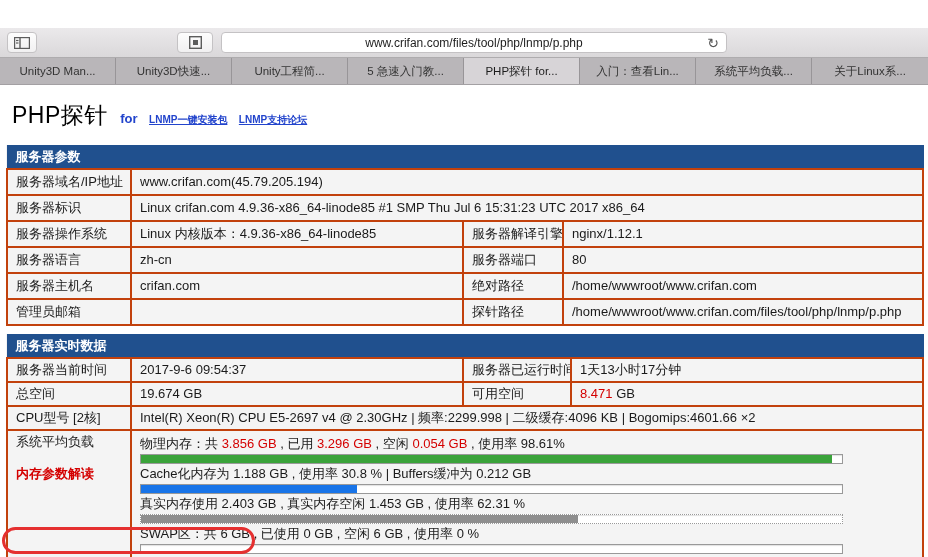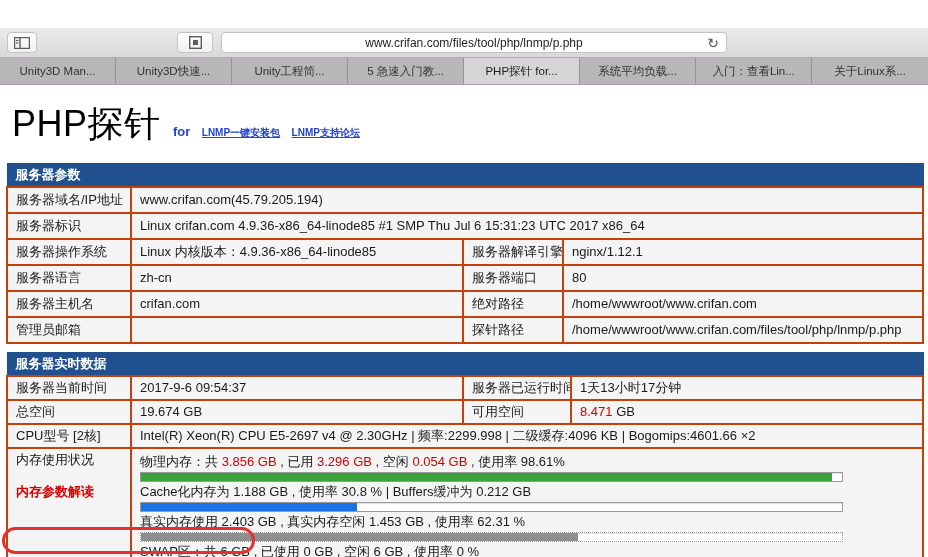--- a/index.html
+++ b/index.html
@@ -42,21 +42,21 @@
     display:flex; align-items:center; justify-content:center;
     background:#b9b6b9; border-right:1px solid #989598;
     font-size:11.5px; color:#333; white-space:nowrap; overflow:hidden;
   }
   .tab:last-child { border-right:none; }
   .tab.active { background:#d7d4d7; color:#1c1c1c; }
 
   
   .page { padding:15px 0 0 0; background:#fff; }
   .page-header { padding:0 6px 14px 12px; }
-  .page-title { font-size:36px; color:#000; letter-spacing:0.5px; }
+  .page-title { font-size:23px; color:#000; letter-spacing:0.5px; }
   .for-text { font-size:13px; font-weight:bold; color:var(--link-blue,#2244cc); margin-left:8px; }
   .hdr-link {
     font-size:10px; font-weight:bold; color:var(--link-blue,#2244cc);
     text-decoration:underline; margin-left:7px; cursor:pointer;
   }
 
   table.probe {
     width:916px; margin:0 6px 8px 6px; border-collapse:collapse;
     table-layout:fixed; background:#f4f4f4;
     border:1px solid #c6c6c6; font-size:13px; color:#1a1a1a;
@@ -127,22 +127,22 @@
     <span class="reload">↻</span>
   </div>
 </div>
 
 <div class="tabbar">
   <div class="tab">Unity3D Man...</div>
   <div class="tab">Unity3D快速...</div>
   <div class="tab">Unity工程简...</div>
   <div class="tab">5 急速入门教...</div>
   <div class="tab active">PHP探针 for...</div>
+  <div class="tab">入门：查看Lin...</div>
   <div class="tab">系统平均负载...</div>
-  <div class="tab">入门：查看Lin...</div>
   <div class="tab">关于Linux系...</div>
 </div>
 
 <div class="page">
 
   <div class="page-header">
     <span class="page-title">PHP探针</span>
     <span class="for-text">for</span>
     <a class="hdr-link">LNMP一键安装包</a>
     <a class="hdr-link">LNMP支持论坛</a>
@@ -216,21 +216,21 @@
       <td>19.674 GB</td>
       <td>可用空间</td>
       <td><span class="red-val">8.471</span><span> GB</span></td>
     </tr>
     <tr>
       <td>CPU型号 [2核]</td>
       <td colspan="3">Intel(R) Xeon(R) CPU E5-2697 v4 @ 2.30GHz | 频率:2299.998 | 二级缓存:4096 KB | Bogomips:4601.66 ×2</td>
     </tr>
     <tr>
       <td class="mem-label">
-        <div>内存使用状况</div>
+        <div>系统平均负载</div>
         <div class="mem-label-2">内存参数解读</div>
       </td>
       <td colspan="3" class="mem-cell">
         <div class="mem-line"><span>物理内存：共 </span><span class="red-val">3.856 GB</span><span> , 已用 </span><span class="red-val">3.296 GB</span><span> , 空闲 </span><span class="red-val">0.054 GB</span><span> , 使用率 98.61%</span></div>
         <div class="bar">
               <div class="bar-fill green" style="width: 98.61%;"></div>
             </div>
         <div class="mem-line">Cache化内存为 1.188 GB , 使用率 30.8 % | Buffers缓冲为 0.212 GB</div>
         <div class="bar">
               <div class="bar-fill blue" style="width: 30.8%;"></div>

